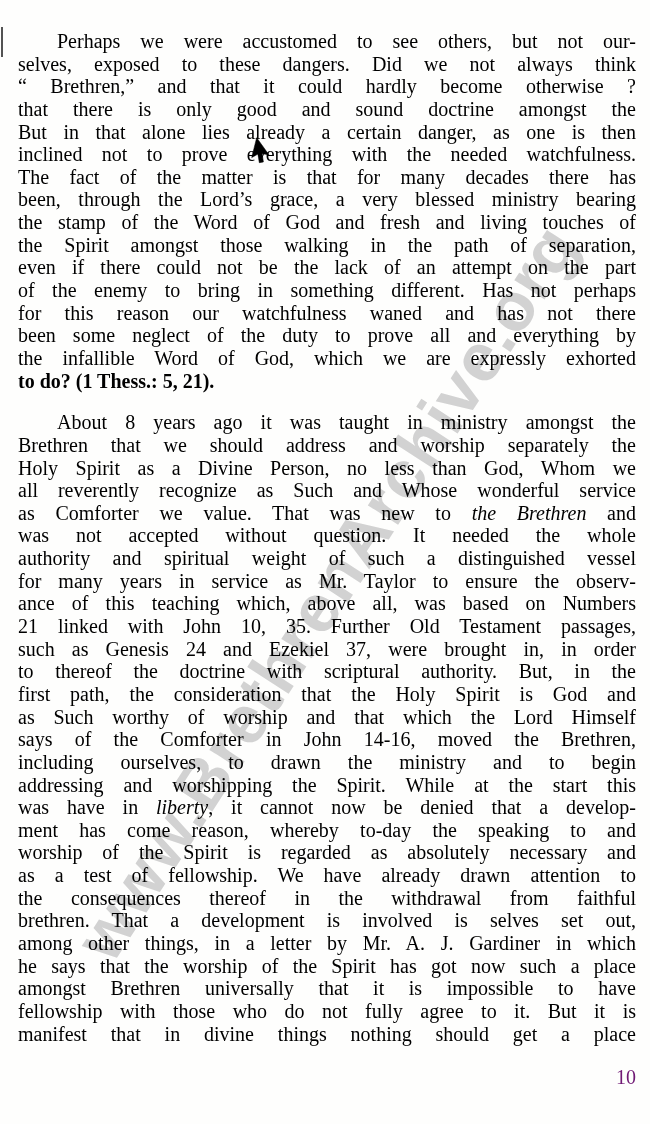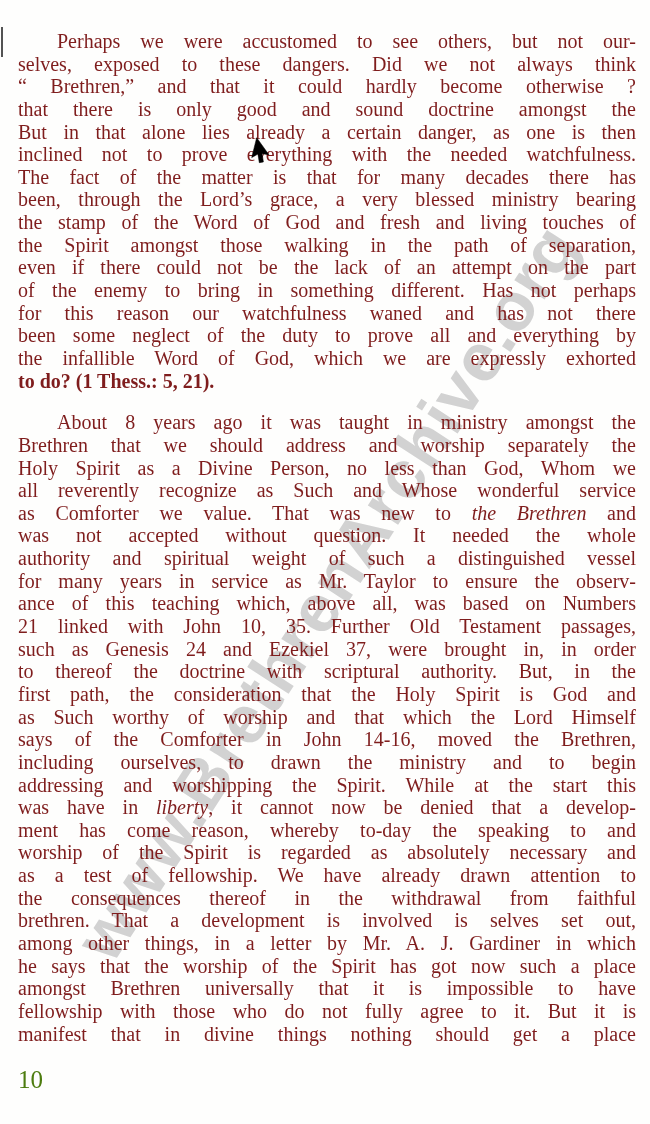--- a/index.html
+++ b/index.html
@@ -12,34 +12,34 @@
   .watermark{
     position:absolute;left:-134px;top:552px;width:920px;height:80px;
     text-align:center;line-height:80px;
     transform:rotate(-57deg);transform-origin:center;
     font-family:"Liberation Sans","DejaVu Sans",sans-serif;
     font-weight:bold;font-size:68px;letter-spacing:1px;
     color:#d2d2d2;white-space:nowrap;z-index:0;user-select:none;
   }
   .text-block{
     position:absolute;left:18px;top:30px;width:618px;z-index:1;
-    font-size:20px;line-height:22.65px;color:#7f1d1d;
+    font-size:20px;line-height:22.65px;color:#000000;
   }
   .paragraph{margin:0;}
   .paragraph + .paragraph{margin-top:19px;}
   .line{
     text-align:justify;text-align-last:justify;
     height:22.65px;overflow:visible;white-space:normal;
   }
   .line.indent{padding-left:39px;}
   .line.last-left{text-align-last:left;font-weight:bold;}
   .line i{font-style:italic;}
   .page-number{
     position:absolute;left:18px;top:1066px;width:618px;z-index:1;
-    text-align:left;font-size:25px;color:#4d7c0f;
+    text-align:right;font-size:20px;color:#701a75;
   }
   .cursor{
     position:absolute;left:254px;top:136px;z-index:3;
     transform:rotate(14deg);transform-origin:top left;
   }
   .scan-artifact{
     position:absolute;left:1px;top:27px;width:2px;height:30px;
     background:#1a1a1a;opacity:.75;z-index:1;
   }
 </style>

